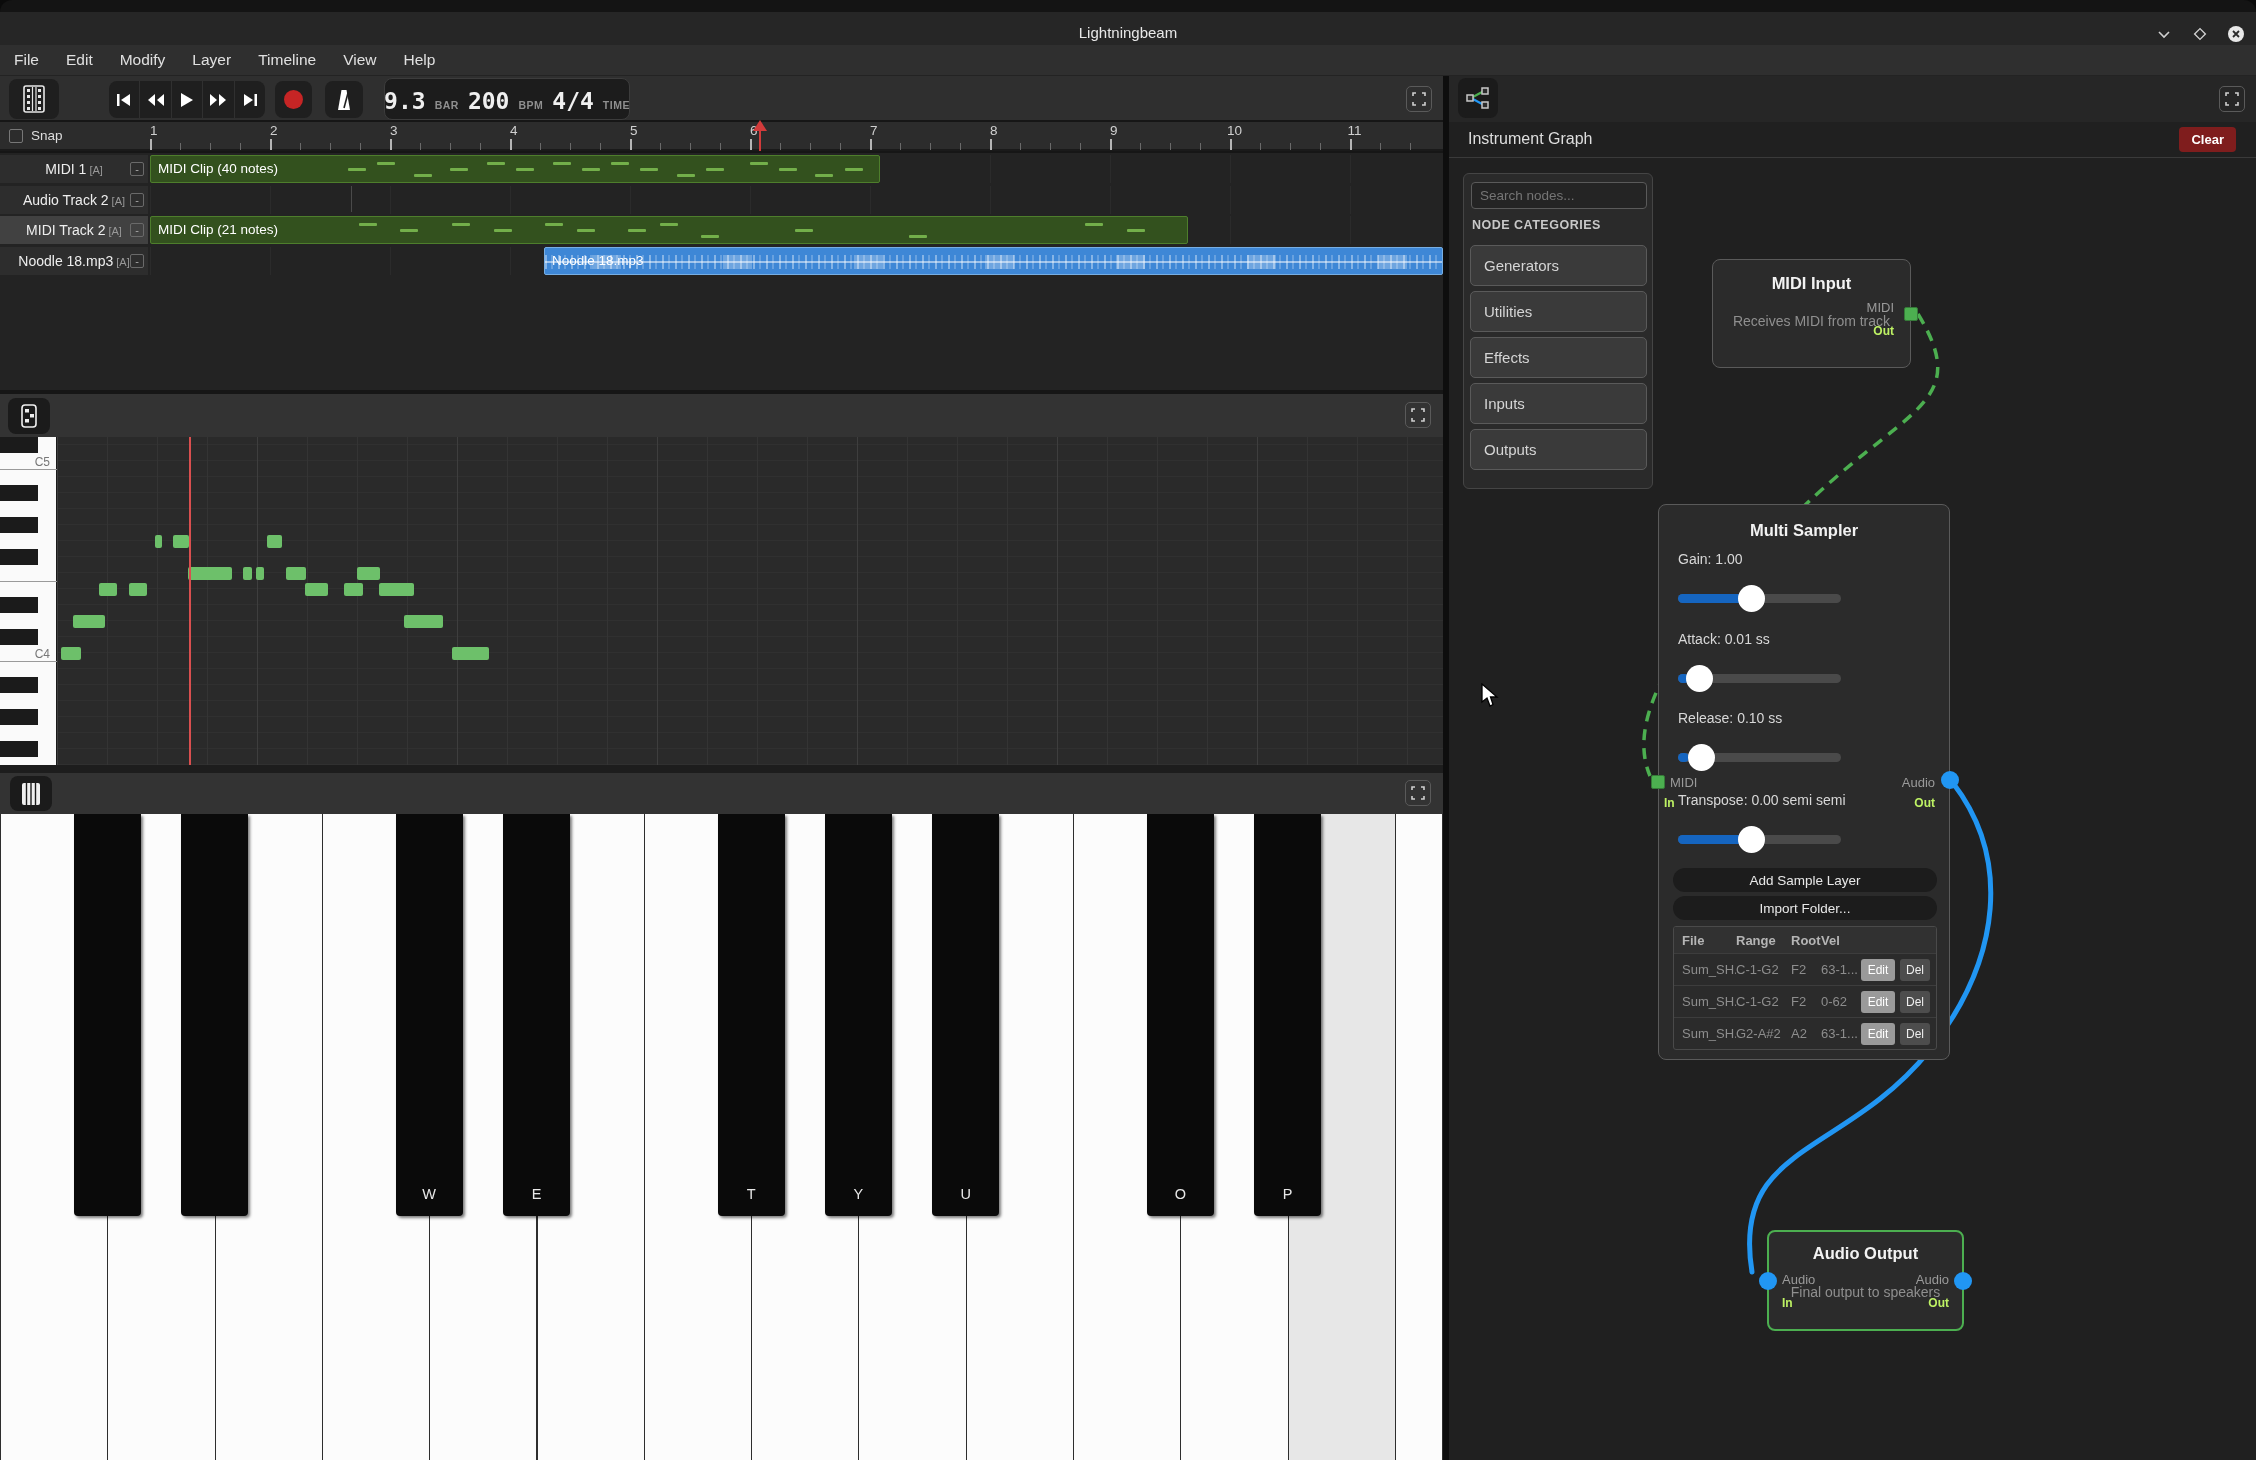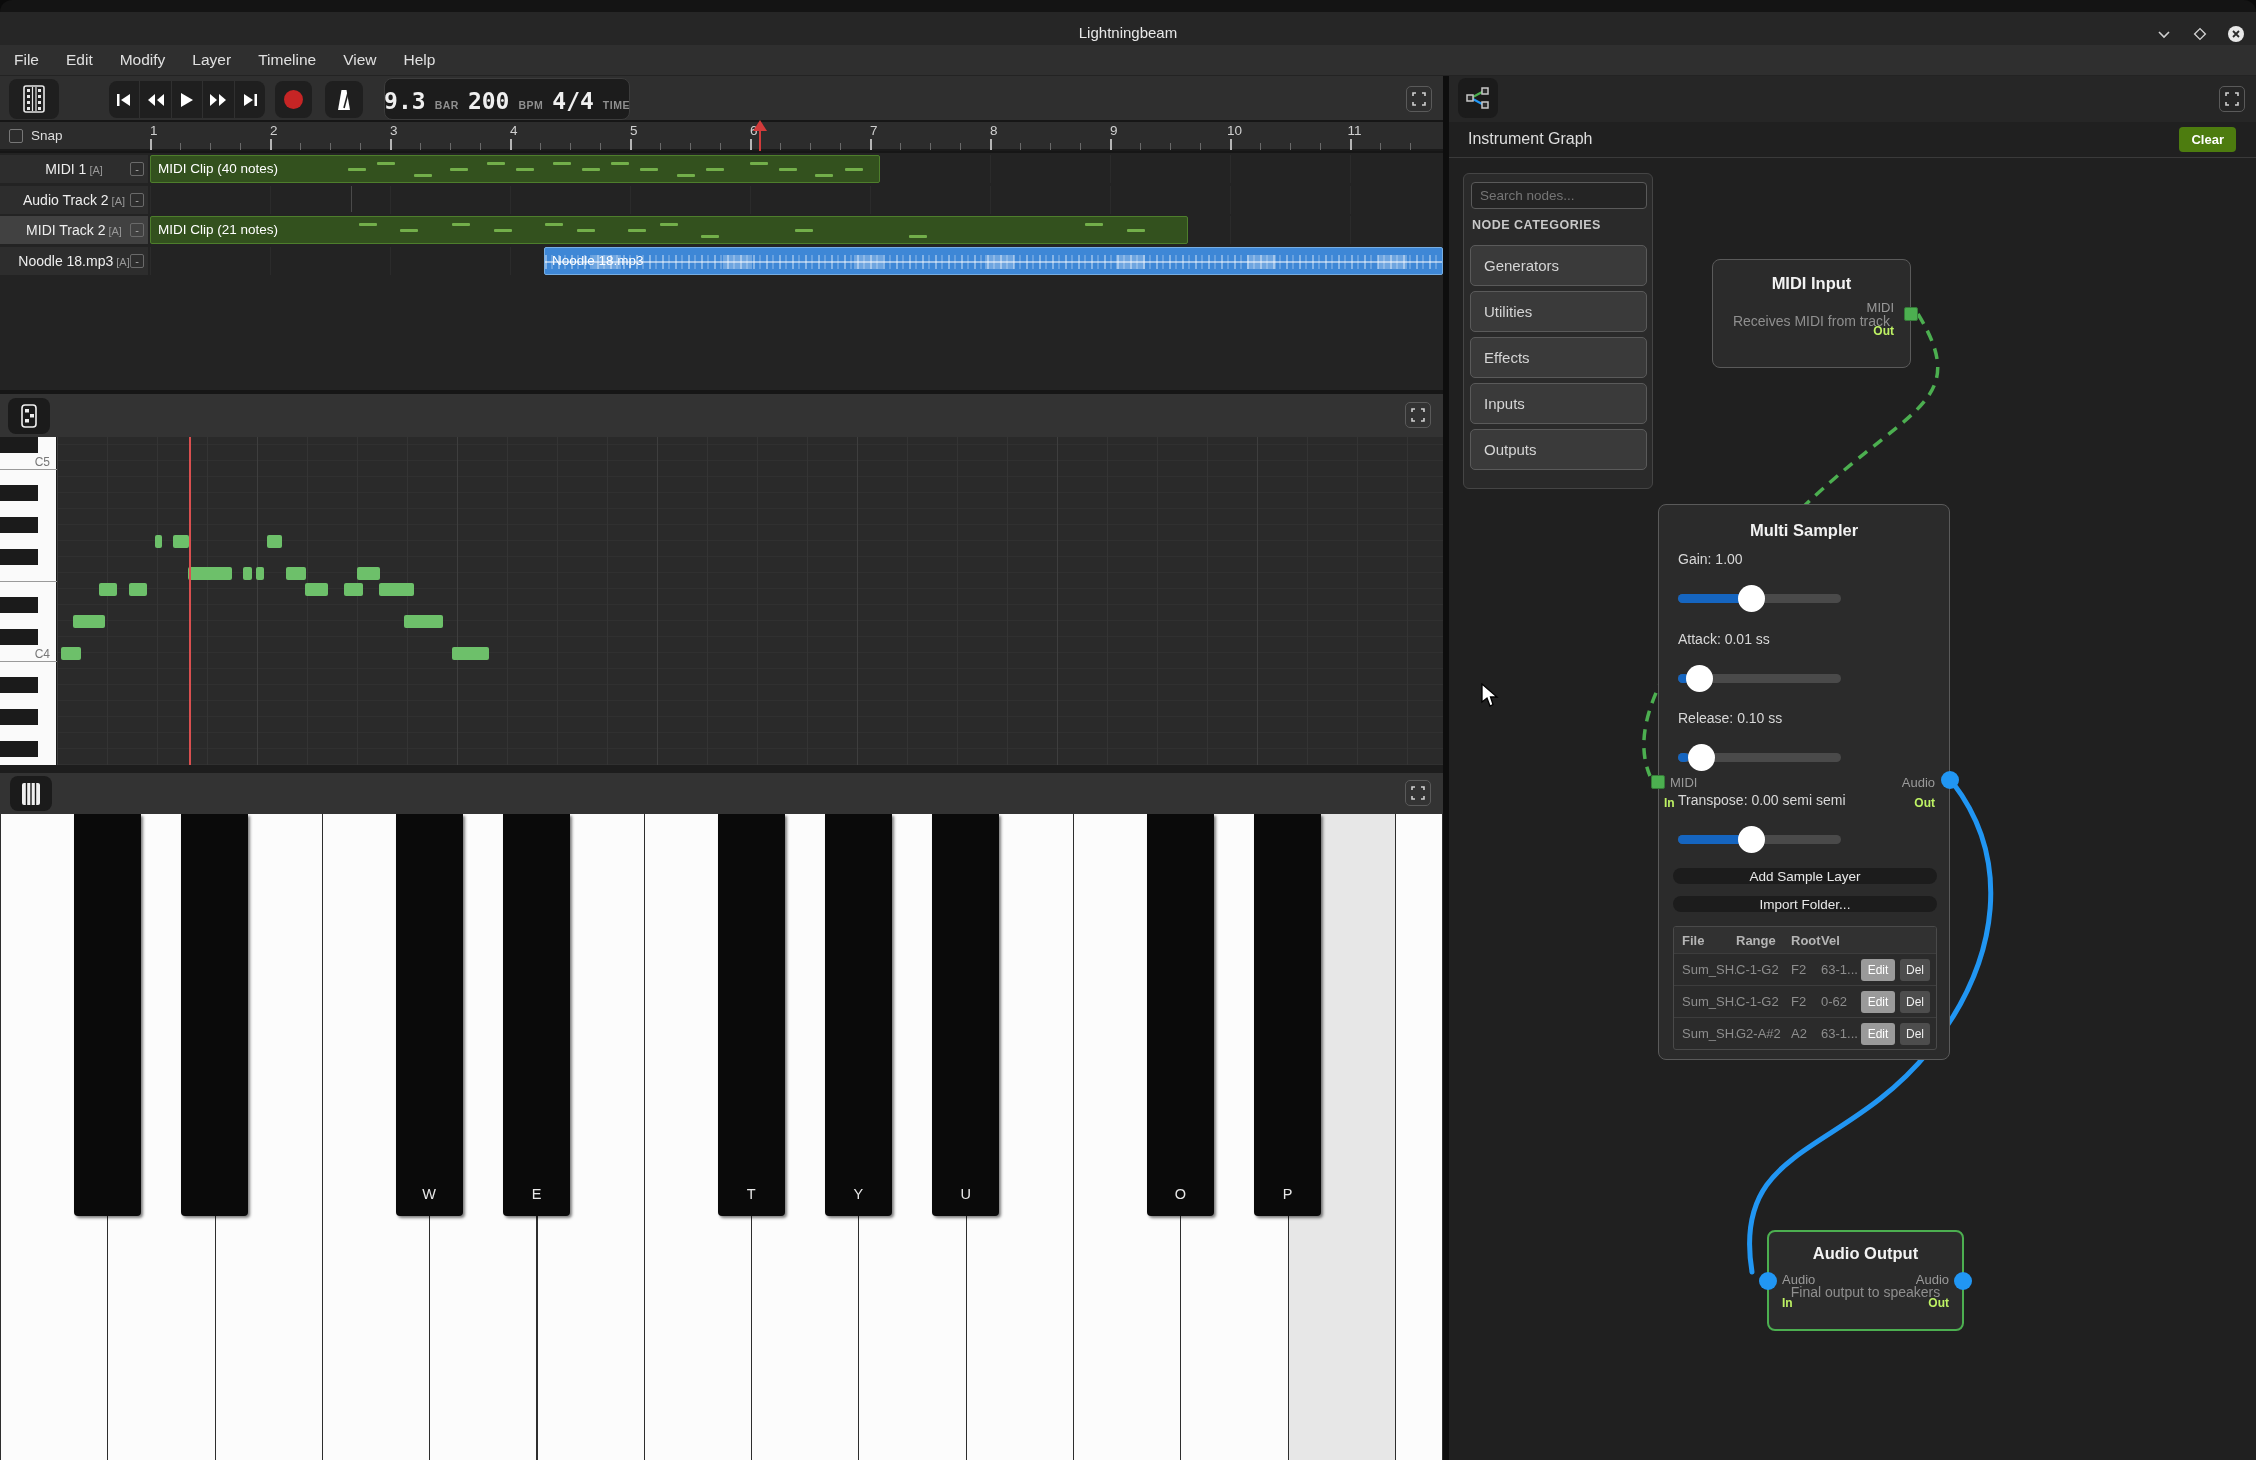--- a/index.html
+++ b/index.html
@@ -90,39 +90,39 @@
   .kbd { position:absolute; left:0; top:738px; width:1443px; height:646px; background:#161616; overflow:hidden; }
   .wkey { position:absolute; top:0; height:700px; background:#fcfcfc; border:1px solid #2e2e2e; border-top:none; }
   .wkey.shaded { background:#e7e7e7; }
   .bkey { position:absolute; top:0; height:402px; width:67px; background:#0a0a0a; border-radius:0 0 4px 4px; box-shadow:2px 2px 3px rgba(0,0,0,.5); }
   .bkey-label { position:absolute; left:0; right:0; bottom:14px; text-align:center; color:#e8e8e8; font-size:14.5px; }
 
   
   .g-toolbar { position:absolute; left:0; top:0; width:807px; height:46px; background:#262626; }
   .g-header { position:absolute; left:0; top:46px; width:807px; height:36px; border-bottom:1px solid #3a3a3a; }
   .g-title { position:absolute; left:19px; top:8px; color:#dedede; font-size:16px; }
-  .clear-btn { position:absolute; right:20px; top:5px; background:#4d7c0f; color:#fff; font-size:13px; font-weight:bold; border:none; border-radius:4px; padding:5px 12px; }
+  .clear-btn { position:absolute; right:20px; top:5px; background:#7f1d1d; color:#fff; font-size:13px; font-weight:bold; border:none; border-radius:4px; padding:5px 12px; }
   .g-panel { position:absolute; left:14px; top:97px; width:190px; height:316px; background:#2a2a2a; border:1px solid #454545; border-radius:6px; }
   .search-input { position:absolute; left:7px; top:8px; width:176px; height:27px; background:#242424; border:1px solid #5a5a5a; border-radius:4px; color:#bbb; font-size:13.5px; padding:0 8px; font-family:"Liberation Sans",sans-serif; }
   .cat-header { position:absolute; left:8px; top:44px; color:#c8c8c8; font-size:12.5px; font-weight:bold; letter-spacing:.5px; }
   .cat-btn { position:absolute; left:6px; width:177px; height:41px; background:#3a3a3a; border:1px solid #5a5a5a; border-radius:5px; color:#d5d5d5; font-size:15px; text-align:left; padding-left:13px; font-family:"Liberation Sans",sans-serif; }
 
   
   .node { position:absolute; background:#2b2b2b; border:1.5px solid #5a5a5a; border-radius:8px; }
   .node-title { position:absolute; left:0; right:0; text-align:center; color:#f2f2f2; font-weight:bold; font-size:16.5px; }
   .node-desc { position:absolute; left:0; right:0; text-align:center; color:#8f8f8f; font-size:14px; }
   .port-label { position:absolute; color:#9a9a9a; font-size:13px; }
   .port-sub { position:absolute; color:#bef264; font-size:12px;font-weight:bold; }
   .port-sq { position:absolute; width:14px; height:14px; background:#4caf50; border:1px solid #357a38; border-radius:2px; }
   .port-ci { position:absolute; width:18px; height:18px; background:#2196f3; border-radius:50%; }
   .param-label { position:absolute; left:19px; color:#d8d8d8; font-size:14px; white-space:nowrap; }
   .slider-track { position:absolute; left:19px; width:163px; height:9px; background:#4a4a4a; border-radius:5px; }
   .slider-fill { position:absolute; left:0; top:0; height:9px; background:#1565c0; border-radius:5px; }
   .slider-thumb { position:absolute; top:-9px; width:27px; height:27px; background:#fff; border-radius:50%; }
-  .samp-btn { position:absolute; left:14px; width:264px; height:16px; background:#1c1c1c; border:none; border-radius:12px; color:#e8e8e8; font-size:13.5px; font-family:"Liberation Sans",sans-serif; }
+  .samp-btn { position:absolute; left:14px; width:264px; height:24px; background:#1c1c1c; border:none; border-radius:12px; color:#e8e8e8; font-size:13.5px; font-family:"Liberation Sans",sans-serif; }
   .samp-table { position:absolute; left:14px; top:421px; width:264px; height:124px; border:1px solid #4a4a4a; border-radius:3px; overflow:hidden; }
   .st-header { display:flex; height:26px; align-items:center; color:#b5b5b5; font-size:13px; font-weight:bold; background:#313131; }
   .st-row { display:flex; height:32px; align-items:center; color:#8d8d8d; font-size:13px; border-top:1px solid #3d3d3d; }
   .st-c1 { width:62px; padding-left:8px; overflow:hidden; white-space:nowrap; }
   .st-c2 { width:55px; }
   .st-c3 { width:30px; }
   .st-c4 { width:40px; overflow:hidden; white-space:nowrap; }
   .st-btn-edit { width:34px; height:22px; background:#9a9a9a; color:#fff; border:none; border-radius:3px; font-size:12px; margin-right:5px; font-family:"Liberation Sans",sans-serif; }
   .st-btn-del { width:30px; height:22px; background:#4d4d4d; color:#eee; border:none; border-radius:3px; font-size:12px; font-family:"Liberation Sans",sans-serif; }
 

